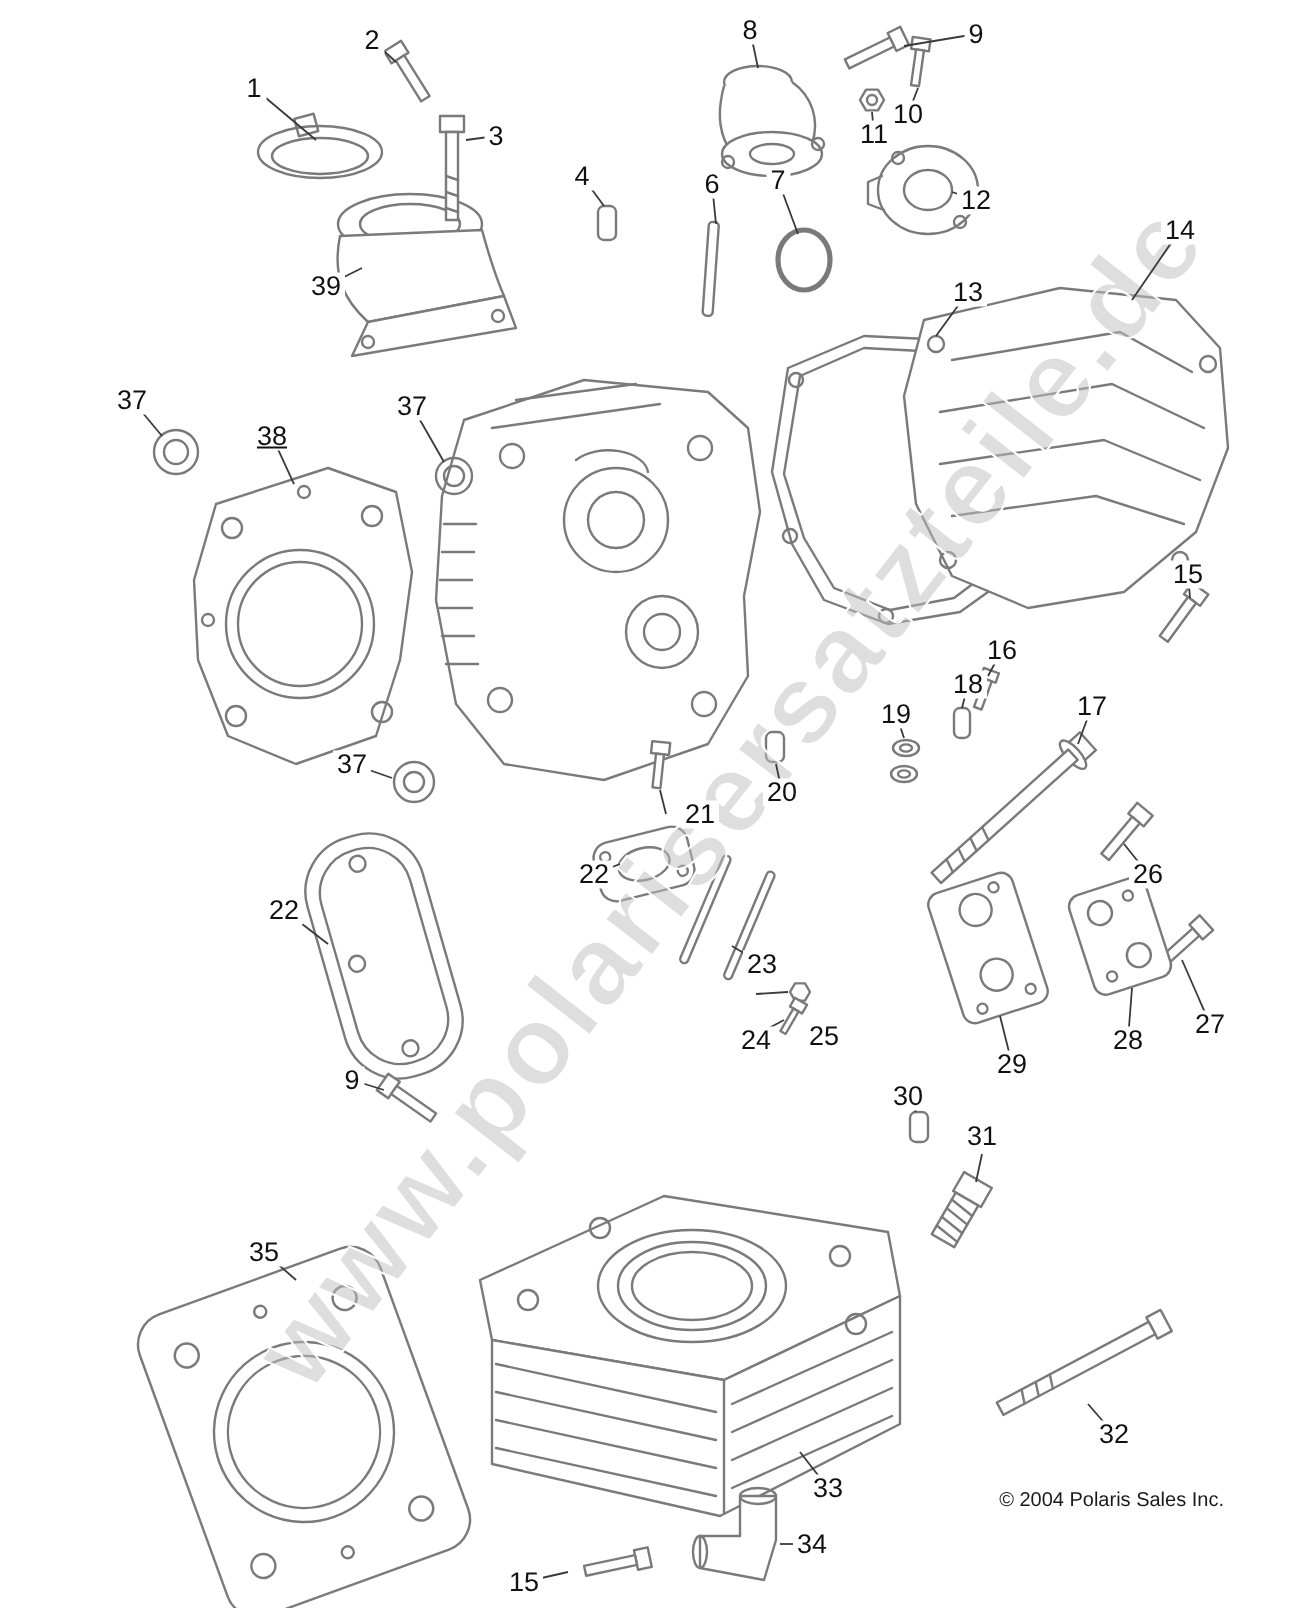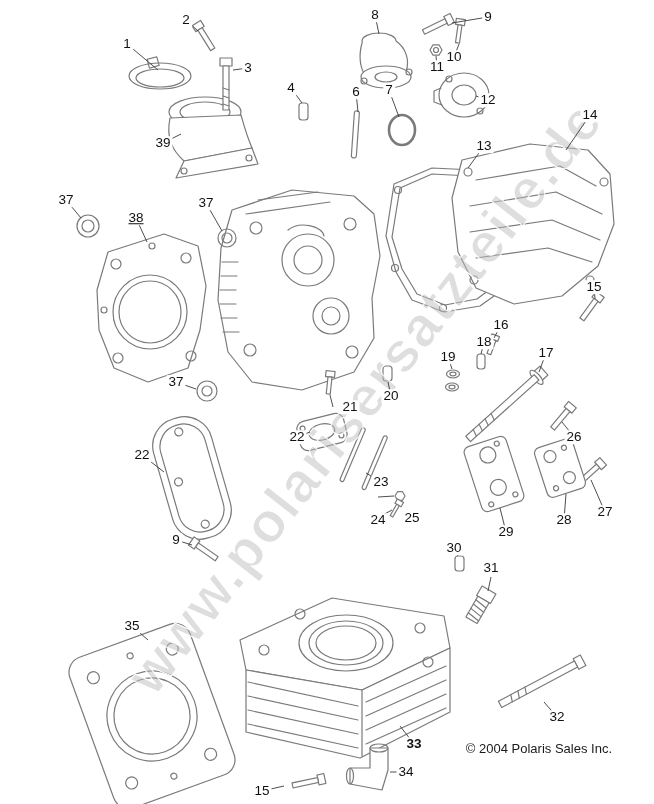--- a/index.html
+++ b/index.html
@@ -10,21 +10,21 @@
     font-family: "Liberation Sans", sans-serif;
   }
   .stage svg { position:absolute; left:0; top:0; }
   .callout {
     position:absolute; transform:translate(-50%,-50%);
     font-size:13.5px; color:#111; line-height:1;
     background:#fff; padding:0 2px; z-index:3; user-select:none;
   }
   .copyright {
     position:absolute; right:42px; bottom:48px;
-    font-size:13px; color:#1a1a1a; z-index:3;
+    font-size:10px; color:#1a1a1a; z-index:3;
   }
   .p  { fill:none;  stroke:#7a7a7a; stroke-width:1.2; stroke-linejoin:round; stroke-linecap:round; }
   .pf { fill:#ffffff; stroke:#7a7a7a; stroke-width:1.2; stroke-linejoin:round; }
   #leaders line { stroke:#3a3a3a; stroke-width:0.9; }
   .wm {
     font-family:"Liberation Sans", sans-serif; font-weight:bold;
     font-size:56px; letter-spacing:2px;
     fill:#bdbdbd; fill-opacity:0.5; stroke:#ffffff; stroke-width:1;
   }
 </style>
@@ -395,21 +395,21 @@
       <div class="callout" style="left: 381px; top: 482px;">23</div>
       <div class="callout" style="left: 378px; top: 520px;">24</div>
       <div class="callout" style="left: 377px; top: 518px; margin-left: 35px;">25</div>
       <div class="callout" style="left: 574px; top: 437px;">26</div>
       <div class="callout" style="left: 605px; top: 512px;">27</div>
       <div class="callout" style="left: 564px; top: 520px;">28</div>
       <div class="callout" style="left: 506px; top: 532px;">29</div>
       <div class="callout" style="left: 454px; top: 548px;">30</div>
       <div class="callout" style="left: 491px; top: 568px; text-align: right;">31</div>
       <div class="callout" style="left: 557px; top: 717px;">32</div>
-      <div class="callout" style="left: 414px; top: 744px; font-weight: bold;">33</div>
+      <div class="callout" style="left: 414px; top: 744px;">33</div>
       <div class="callout" style="left: 406px; top: 772px;">34</div>
       <div class="callout" style="left: 132px; top: 626px;">35</div>
       <div class="callout" style="left: 142px; top: 455px;">22</div>
       <div class="callout" style="left: 66px; top: 200px;">37</div>
       <div class="callout" style="left: 206px; top: 203px;">37</div>
       <div class="callout" style="left: 176px; top: 382px;">37</div>
       <div class="callout" style="left: 136px; top: 218px; text-decoration: underline;">38</div>
       <div class="callout" style="left: 163px; top: 143px;">39</div>
       <div class="callout" style="left: 176px; top: 540px;">9</div>
       <div class="callout" style="left: 262px; top: 791px;">15</div>

